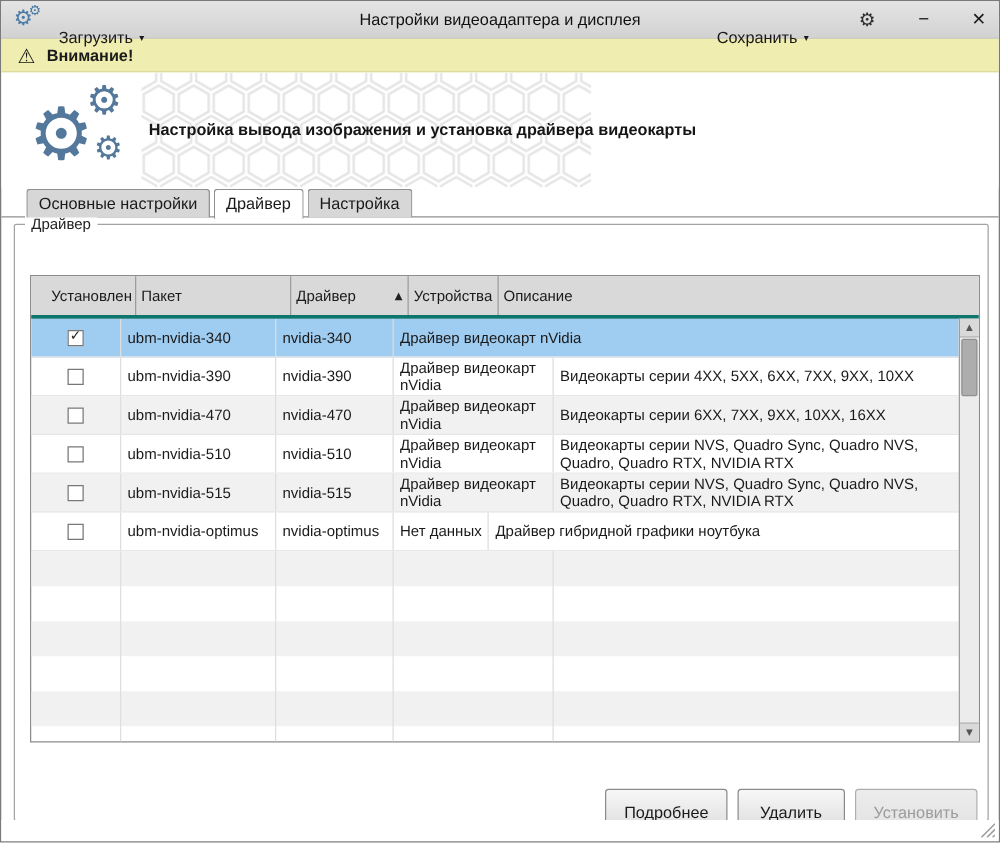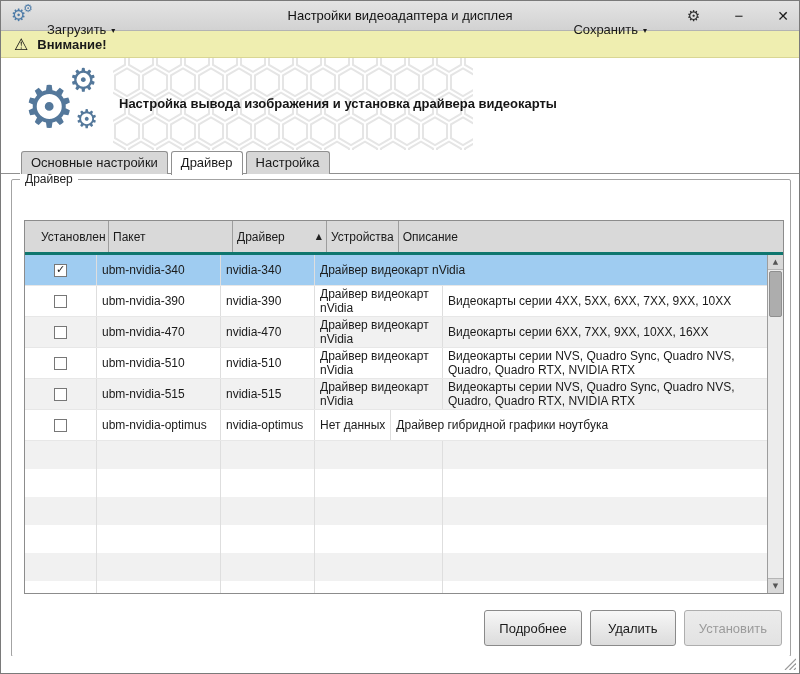--- a/index.html
+++ b/index.html
@@ -89,21 +89,21 @@
   .sb-btn { height: 15px; flex: none; background: #d9d9d9; border-bottom: 1px solid #b5b5b5;
     display: flex; align-items: center; justify-content: center; font-size: 7px; color: #555; }
   .sb-btn.down { border-bottom: none; border-top: 1px solid #b5b5b5; }
   .sb-thumb { height: 46px; flex: none; margin: 1px; background: #adadad; border: 1px solid #8f8f8f; border-radius: 2px; }
   .sb-space { flex: 1; }
 
   
   .btn-row { position: absolute; top: 430px; right: 8px; display: flex; gap: 8px; }
   .btn { height: 36px; min-width: 86px; padding: 16px 14px; display: flex; align-items: center; justify-content: center;
     font-size: 13px; color: #1a1a1a; background: linear-gradient(#f7f7f7, #dcdcdc);
-    border: 1px solid #8a8a8a; border-radius: 3px; white-space: nowrap; }
+    border: 1px solid #8a8a8a; border-radius: 3px; white-space: nowrap; margin-top: 21px; }
   .btn.disabled { color: #9b9b9b; background: linear-gradient(#ececec, #e2e2e2); border-color: #aeaeae; }
 
   
   .statusbar { position: absolute; left: 0; right: 0; bottom: 0; height: 17px; background: #fff; }
   .grip { position: absolute; right: 3px; bottom: 3px; }
 </style>
 </head>
 <body>
 
 <div class="window">

